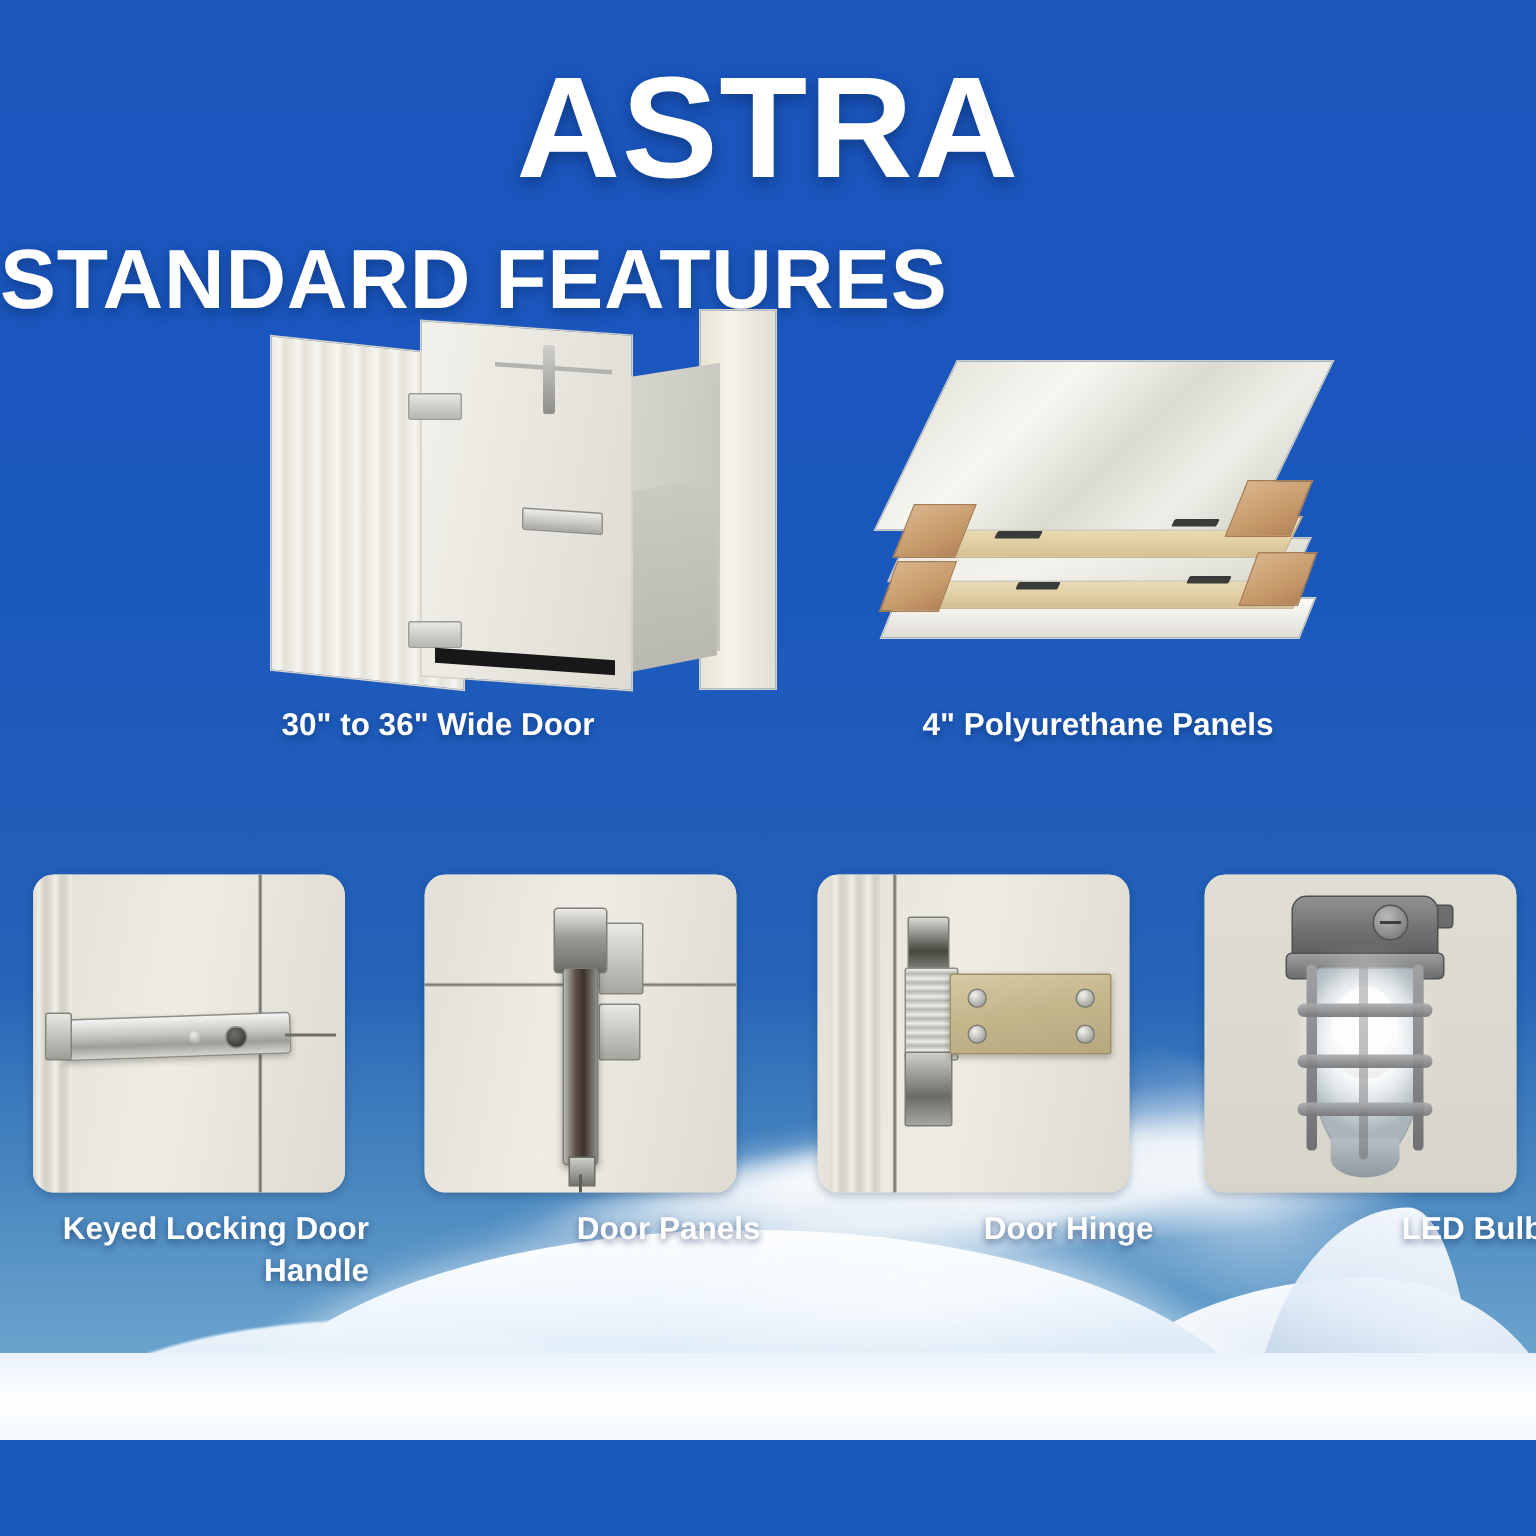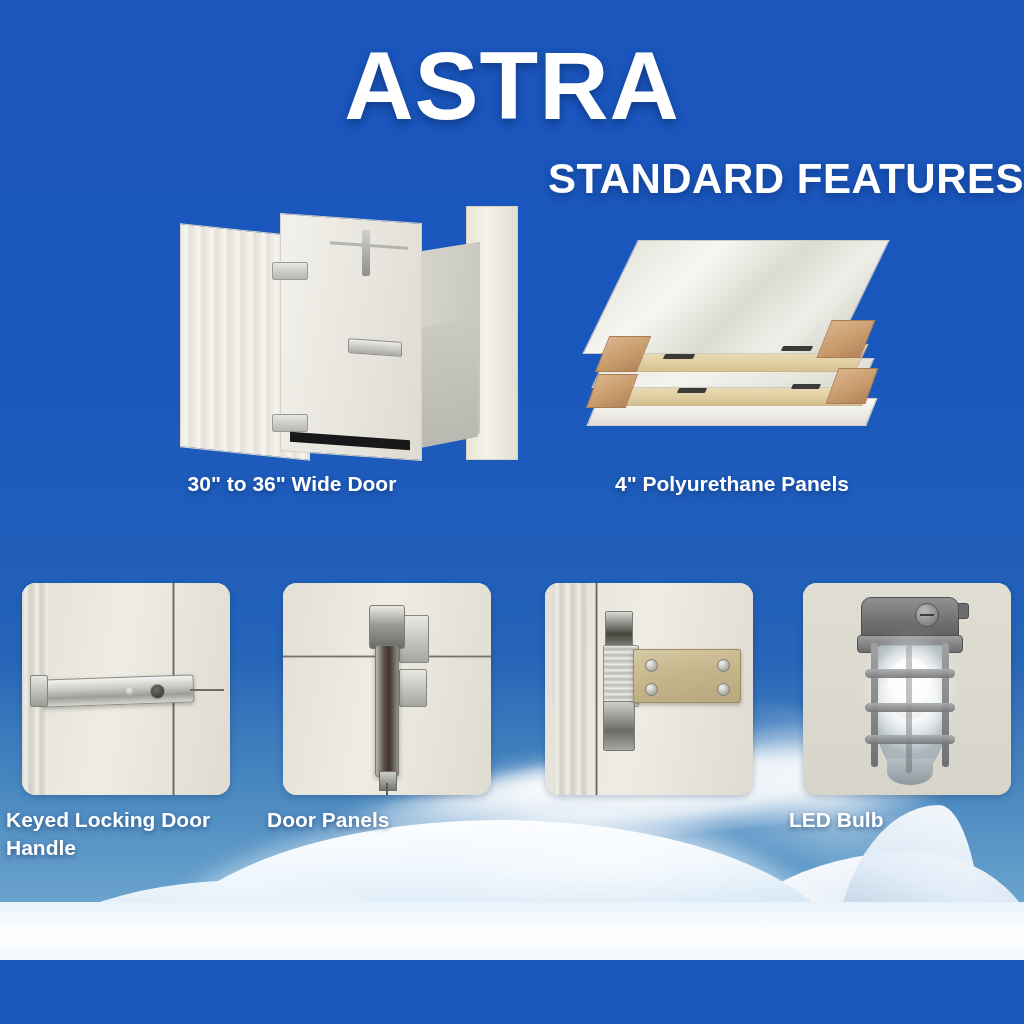--- a/index.html
+++ b/index.html
@@ -77,22 +77,22 @@
   }
 
   
   .title{
     position:absolute;left:0;top:38px;width:1024px;text-align:center;
     font-size:96px;font-weight:bold;color:#ffffff;letter-spacing:1px;
     line-height:1;
     text-shadow:0 4px 10px rgba(8,38,94,.55);
   }
   .subtitle{
-    position:absolute;left:0;top:158px;width:1024px;text-align:right;
-    font-size:42px;font-weight:bold;color:#ffffff;letter-spacing:.5px;
+    position:absolute;left:0;top:158px;width:1024px;text-align:left;
+    font-size:56px;font-weight:bold;color:#ffffff;letter-spacing:.5px;
     line-height:1;
     text-shadow:0 3px 8px rgba(8,38,94,.5);
   }
 
   
   .top-row{position:absolute;left:0;top:212px;width:1024px;height:330px;}
   .top-cell{position:absolute;top:0;width:420px;height:330px;}
   .top-cell.left{left:82px;}
   .top-cell.right{left:522px;}
   .top-img{position:relative;width:420px;height:250px;}
@@ -299,21 +299,21 @@
   .cage-ring.r1{top:86px;}
   .cage-ring.r2{top:120px;}
   .cage-ring.r3{top:152px;}
   .led-tip{
     position:absolute;left:84px;top:176px;width:46px;height:26px;
     border-radius:0 0 50% 50%;
     background:linear-gradient(180deg,#b5bfc4,#8e999f);
   }
 
   .thumb-cap{
-    position:absolute;top:806px;width:240px;text-align:left;
+    position:absolute;top:806px;width:240px;text-align:right;
     color:#ffffff;font-size:21px;font-weight:bold;line-height:1.35;
     text-shadow:0 2px 5px rgba(8,30,80,.5);
   }
   .thumb-cap.c0{left:6px;}
   .thumb-cap.c1{left:267px;}
   .thumb-cap.c2{left:529px;}
   .thumb-cap.c3{left:789px;}
 </style>
 </head>
 <body>
@@ -438,15 +438,16 @@
         <div class="cagebar v3"></div>
         <div class="cage-ring r1"></div>
         <div class="cage-ring r2"></div>
         <div class="cage-ring r3"></div>
       </div>
     </div>
   </div>
 
   <div class="thumb-cap c0">Keyed Locking Door Handle</div>
   <div class="thumb-cap c1">Door Panels</div>
+  <div class="thumb-cap c2">Door Hinge</div>
   <div class="thumb-cap c3">LED Bulb</div>
 
 </div>
 
 </body></html>

